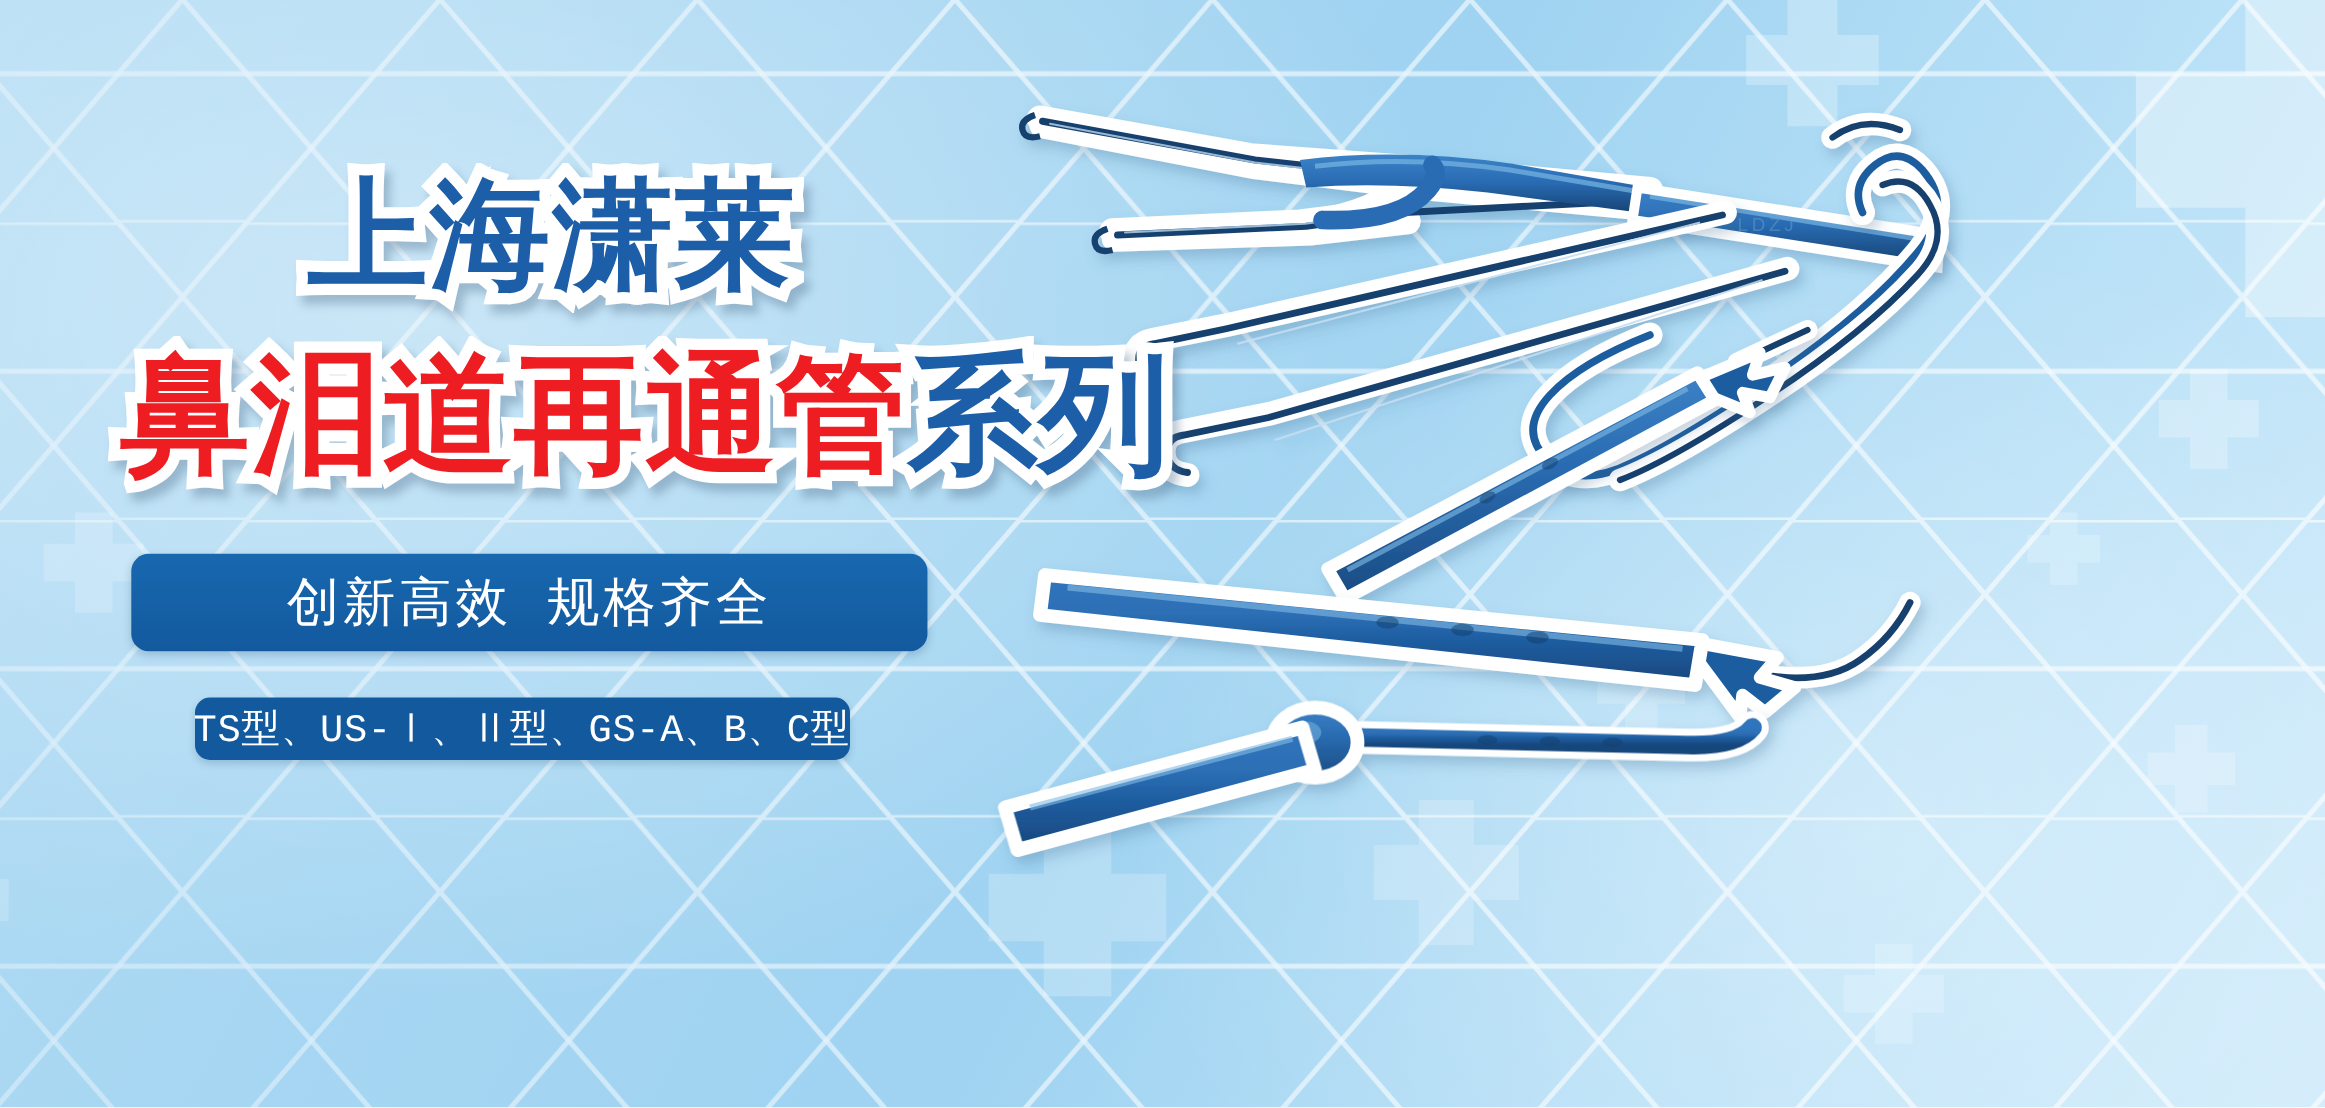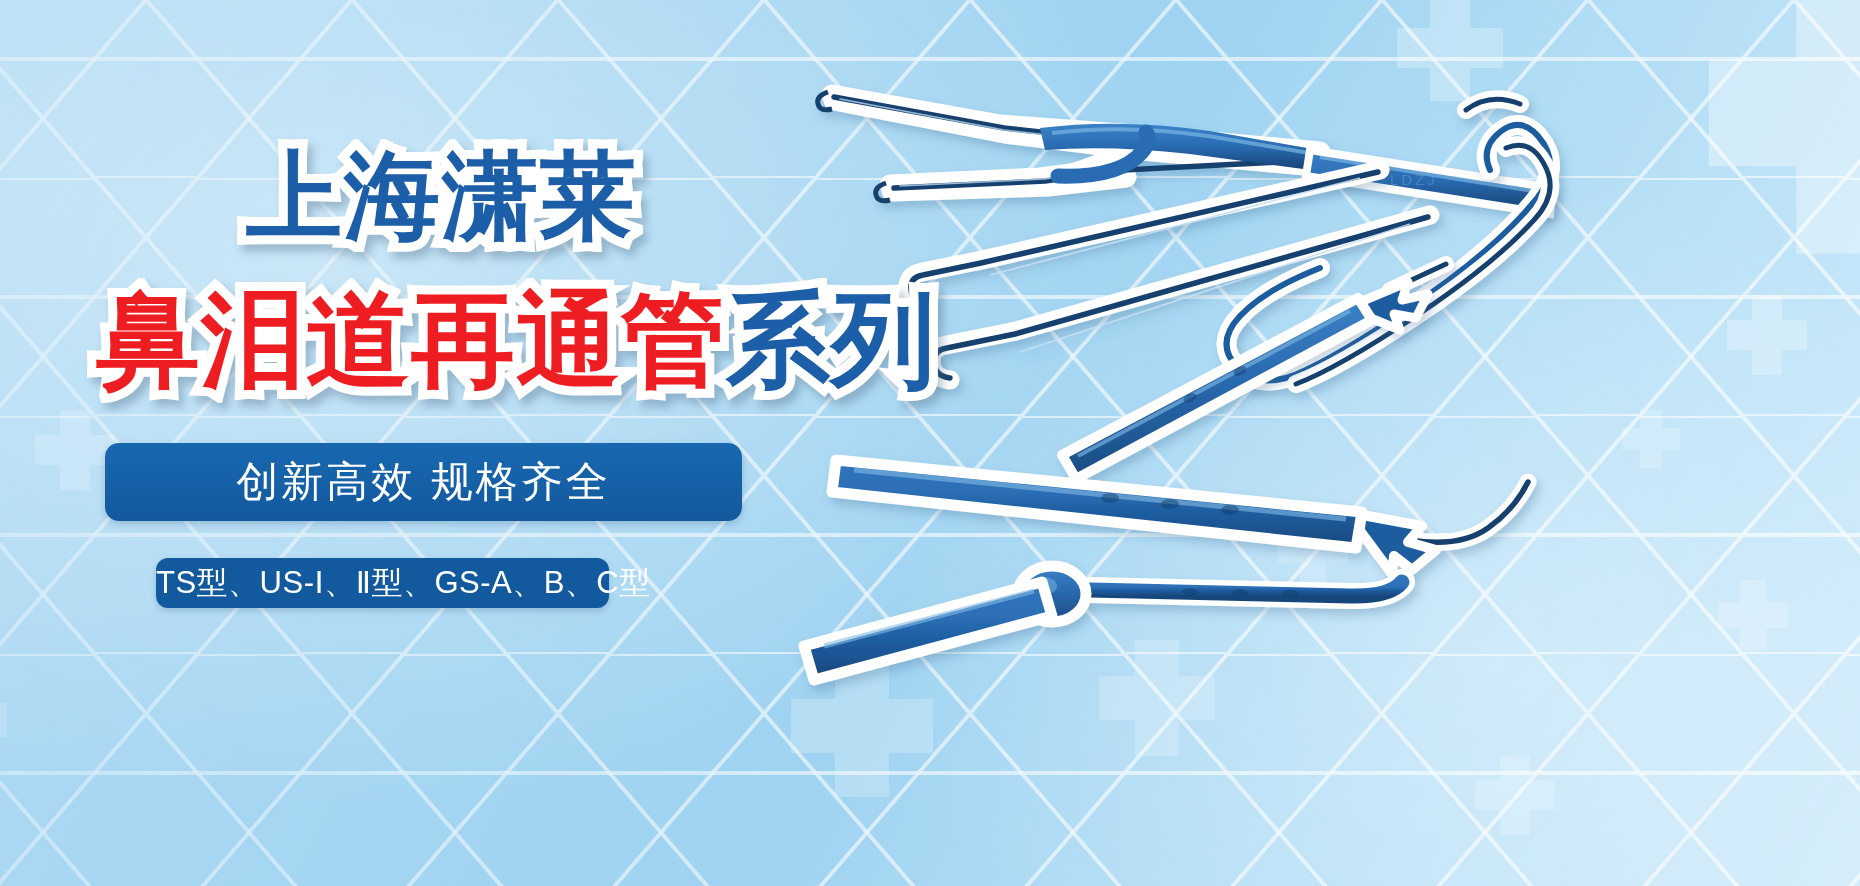--- a/index.html
+++ b/index.html
@@ -28,21 +28,21 @@
     background:radial-gradient(ellipse at 35% 45%, rgba(255,255,255,.38) 0%, rgba(255,255,255,0) 62%);
   }
   .soft-glow2{
     position:absolute;
     right:-15%;bottom:-35%;
     width:70%;height:120%;
     background:radial-gradient(ellipse at 50% 50%, rgba(255,255,255,.30) 0%, rgba(255,255,255,0) 65%);
   }
 
   
-  .text-col{position:absolute;left:0;top:0;width:820px;height:886px;}
+  .text-col{position:absolute;left:0;top:0;width:820px;height:886px;font-family:Liberation Mono, monospace;}
 
   .brand{
     position:absolute;
     left:246px; top:148px;
     font-size:96px;
     font-weight:bold;
     letter-spacing:2px;
     color:#1c5ea8;
     -webkit-text-stroke:18px #ffffff;
     paint-order:stroke fill;
@@ -82,24 +82,24 @@
     color:#ffffff;
     font-size:42px;
     font-weight:normal;
     letter-spacing:3px;
     white-space:nowrap;
   }
 
   .model-pill{
     position:absolute;
     left:156px; top:558px;
-    width:453px; height:50px;
+    width:524px; height:50px;
     background:#13599e;
     border-radius:12px;
-    display:flex;align-items:center;justify-content:flex-start;
+    display:flex;align-items:center;justify-content:flex-end;
     box-shadow:0 3px 6px rgba(40,80,120,.22);
   }
   .model-pill .txt{
     color:#ffffff;
     font-size:31px;
     letter-spacing:.5px;
     white-space:nowrap;
   }
 
   

